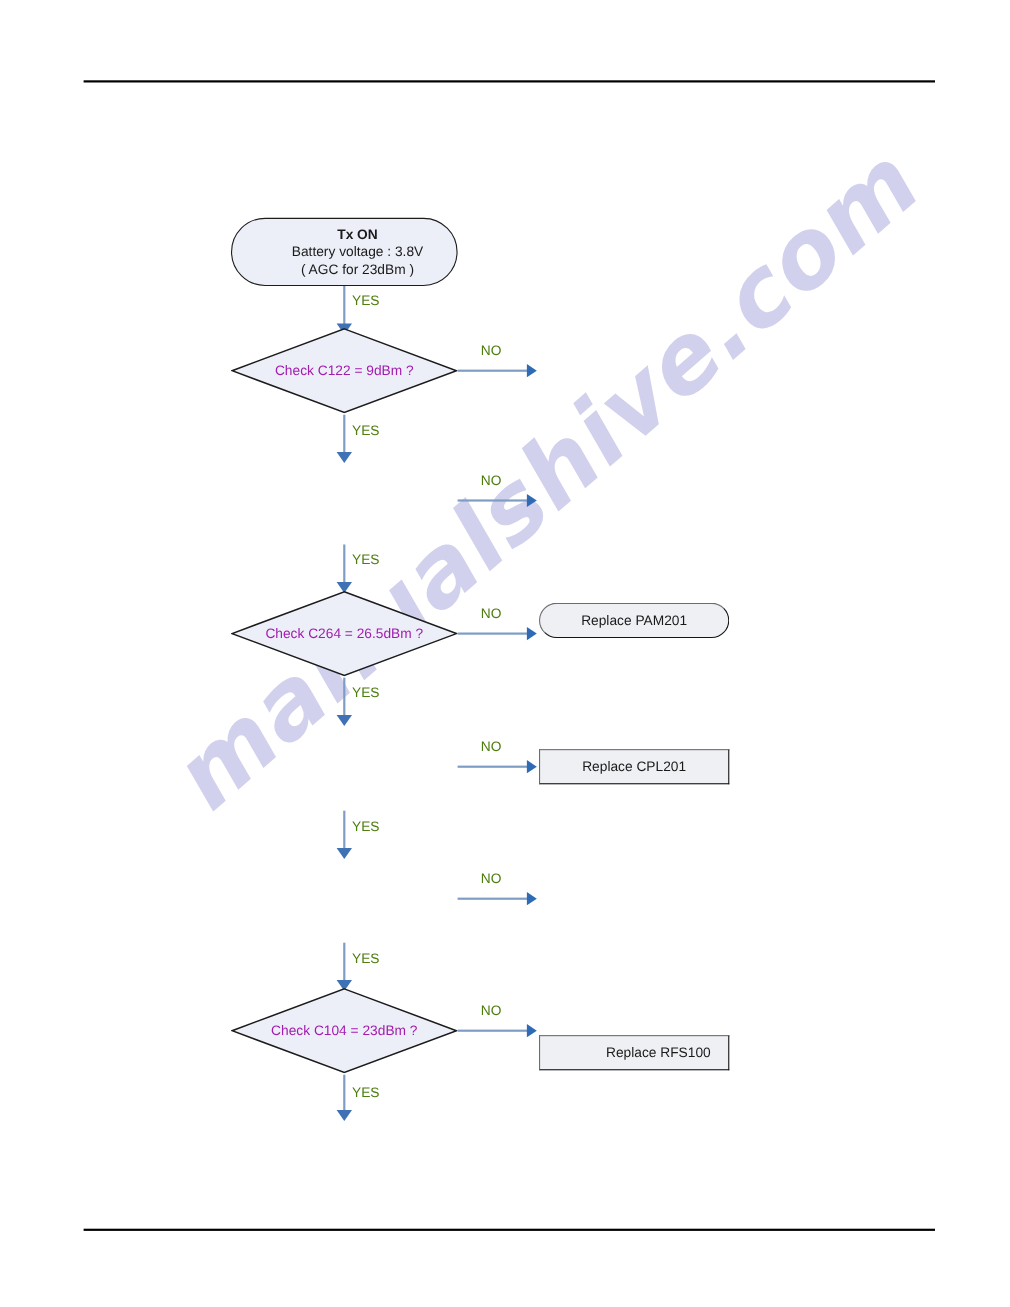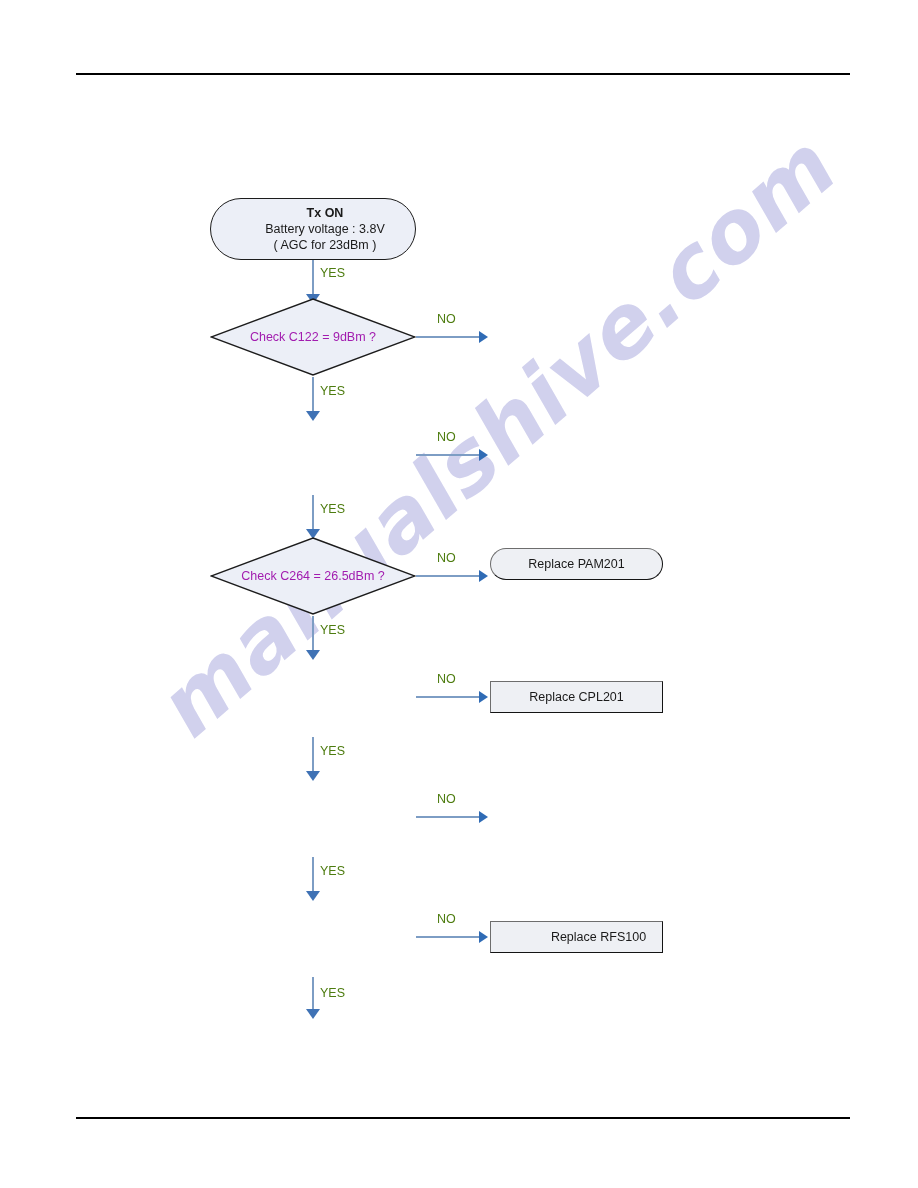--- a/index.html
+++ b/index.html
@@ -242,24 +242,30 @@
     <div class="edge-label" style="left:320px;top:744px;">YES</div>
 
     <div class="conn-h" style="left:416px;top:816px;width:66px;"></div>
     <div class="arrow-right" style="left:479px;top:811px;"></div>
     <div class="edge-label" style="left:437px;top:792px;">NO</div>
 
     <div class="conn-v" style="top:857px;height:38px;"></div>
     <div class="arrow-down" style="top:891px;"></div>
     <div class="edge-label" style="left:320px;top:864px;">YES</div>
 
+    <div class="node decision" style="top:898px;">
+      <svg class="dshape" viewBox="0 0 206 78" preserveAspectRatio="none">
+        <polygon points="103,1 205,39 103,77 1,39" fill="#eceff7" stroke="#1c1c1c" stroke-width="1.4"></polygon>
+      </svg>
+      <div class="dlabel">Check C104 = 23dBm ?</div>
+    </div>
     <div class="conn-h" style="left:416px;top:936px;width:66px;"></div>
     <div class="arrow-right" style="left:479px;top:931px;"></div>
     <div class="edge-label" style="left:437px;top:912px;">NO</div>
-    <div class="node process" style="top:921px;padding-left:44px;">Replace RFS100</div>
+    <div class="node process" style="top:941px;padding-left:44px;">Replace RFS100</div>
 
     <div class="conn-v" style="top:977px;height:36px;"></div>
     <div class="arrow-down" style="top:1009px;"></div>
     <div class="edge-label" style="left:320px;top:986px;">YES</div>
 
 
   </div>
 </div>
 
 </body></html>

